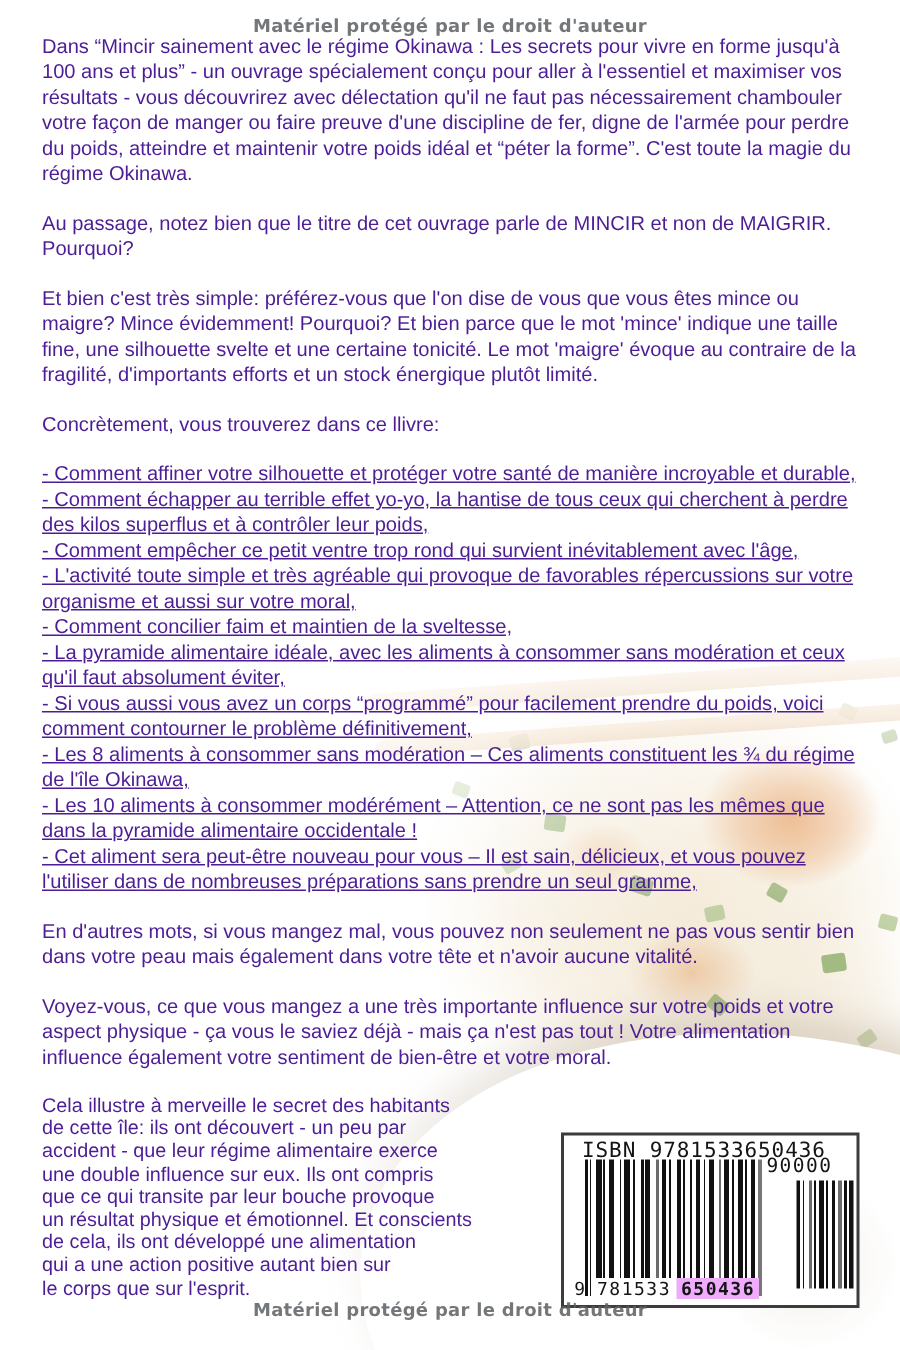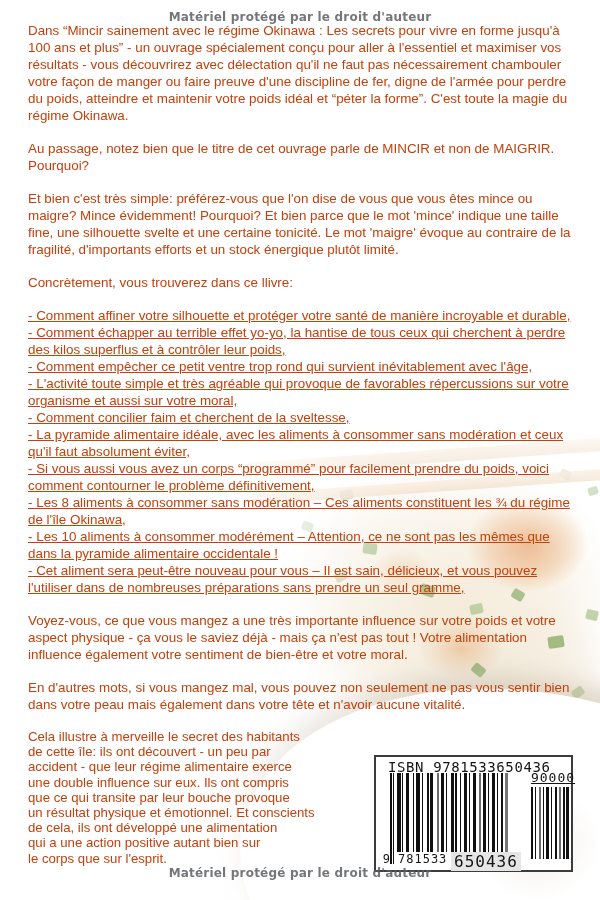--- a/index.html
+++ b/index.html
@@ -32,21 +32,21 @@
   .table-shadow{right:0;bottom:0;width:195px;height:135px;
     background:radial-gradient(closest-side at 68% 58%,rgba(222,206,184,0.55),rgba(235,226,214,0.25) 62%,rgba(255,255,255,0) 100%);}
   .wash{left:140px;top:400px;right:0;bottom:0;background:rgba(255,255,255,0.22);}
   .fade-top{left:140px;top:398px;right:0;height:225px;
     background:linear-gradient(180deg,#fff 0%,rgba(255,255,255,0.85) 18%,rgba(255,255,255,0.35) 55%,rgba(255,255,255,0) 100%);}
   .fade-left{left:120px;top:398px;right:0;bottom:0;
     background:linear-gradient(90deg,#fff 0%,rgba(255,255,255,0.92) 12%,rgba(255,255,255,0.5) 34%,rgba(255,255,255,0.12) 55%,rgba(255,255,255,0) 75%);}
   
   .content{
     position:absolute;left:28px;top:22px;width:552px;z-index:2;
-    color:#c2410c;font-size:13.4px;line-height:17px;letter-spacing:0;
+    color:#4c1d95;font-size:13.4px;line-height:17px;letter-spacing:0;
   }
   .content p{margin:0 0 16px;}
   .content p.li{margin:0;text-decoration:underline;}
   .list{margin:0 0 16px;}
   .p-last{width:352px;white-space:pre-line;line-height:15.2px;font-size:13.2px;margin:0;}
   
   .copyright{
     position:absolute;left:0;right:0;text-align:center;z-index:5;
     font-family:"DejaVu Sans",sans-serif;font-weight:bold;font-size:12px;
     letter-spacing:0.2px;color:rgba(92,95,99,0.85);
@@ -71,22 +71,22 @@
       #6b6b6b 47px,#6b6b6b 49px,#fff 49px,#fff 51px,#111 51px,#111 54px,#fff 54px,#fff 56px,
       #111 56px,#111 57px,#fff 57px,#fff 61px,#111 61px,#111 64px,#fff 64px,#fff 65px,
       #111 65px,#111 67px,#fff 67px,#fff 70px,#111 70px,#111 71px,#fff 71px,#fff 74px,
       #111 74px,#111 77px,#fff 77px,#fff 79px,#111 79px,#111 80px,#fff 80px,#fff 83px,
       #111 83px,#111 86px,#fff 86px,#fff 89px,#6b6b6b 89px,#6b6b6b 91px,#fff 91px,#fff 93px,
       #111 93px,#111 96px,#fff 96px,#fff 98px,#111 98px,#111 99px,#fff 99px,#fff 102px,
       #111 102px,#111 105px,#fff 105px,#fff 107px,#111 107px,#111 108px,#fff 108px,#fff 111px,
       #111 111px,#111 113px,#fff 113px,#fff 115px,#777 115px,#777 118px);}
   .d-lead{left:3px;top:95px;width:11px;text-align:right;font-size:12px;}
   .d-g1{left:19px;top:95px;background:#fff;padding:0 3px;font-size:12px;letter-spacing:1px;}
-  .d-g2{left:75px;top:95px;background:#e5e5e5;padding:0 3px;font-size:16px;letter-spacing:1px;}
-  .addon-code{left:152px;top:13px;width:50px;text-align:center;font-size:13px;letter-spacing:1px;text-decoration:underline;}
+  .d-g2{left:75px;top:95px;background:#f0abfc;padding:0 3px;font-size:12px;letter-spacing:1px;font-weight:bold;}
+  .addon-code{left:132px;top:13px;width:50px;text-align:center;font-size:13px;letter-spacing:1px;}
   .bars-addon{position:absolute;left:155px;top:30px;width:38px;height:72px;
     background:linear-gradient(90deg,
       #111 0px,#111 2px,#fff 2px,#fff 4px,#111 4px,#111 5px,#fff 5px,#fff 8px,
       #6b6b6b 8px,#6b6b6b 10px,#fff 10px,#fff 12px,#111 12px,#111 13px,#fff 13px,#fff 15px,
       #111 15px,#111 18px,#fff 18px,#fff 20px,#111 20px,#111 21px,#fff 21px,#fff 24px,
       #111 24px,#111 26px,#fff 26px,#fff 28px,#6b6b6b 28px,#6b6b6b 30px,#fff 30px,#fff 32px,
       #111 32px,#111 34px,#fff 34px,#fff 35px,#111 35px,#111 38px);}
 </style>
 </head>
 <body>
@@ -132,29 +132,29 @@
   <div class="content">
     <p>Dans “Mincir sainement avec le régime Okinawa : Les secrets pour vivre en forme jusqu'à 100 ans et plus” - un ouvrage spécialement conçu pour aller à l'essentiel et maximiser vos résultats - vous découvrirez avec délectation qu'il ne faut pas nécessairement chambouler votre façon de manger ou faire preuve d'une discipline de fer, digne de l'armée pour perdre du poids, atteindre et maintenir votre poids idéal et “péter la forme”. C'est toute la magie du régime Okinawa.</p>
     <p>Au passage, notez bien que le titre de cet ouvrage parle de MINCIR et non de MAIGRIR. Pourquoi?</p>
     <p>Et bien c'est très simple: préférez-vous que l'on dise de vous que vous êtes mince ou maigre? Mince évidemment! Pourquoi? Et bien parce que le mot 'mince' indique une taille fine, une silhouette svelte et une certaine tonicité. Le mot 'maigre' évoque au contraire de la fragilité, d'importants efforts et un stock énergique plutôt limité.</p>
     <p>Concrètement, vous trouverez dans ce llivre:</p>
     <div class="list">
       <p class="li">- Comment affiner votre silhouette et protéger votre santé de manière incroyable et durable,</p>
       <p class="li">- Comment échapper au terrible effet yo-yo, la hantise de tous ceux qui cherchent à perdre des kilos superflus et à contrôler leur poids,</p>
       <p class="li">- Comment empêcher ce petit ventre trop rond qui survient inévitablement avec l'âge,</p>
       <p class="li">- L'activité toute simple et très agréable qui provoque de favorables répercussions sur votre organisme et aussi sur votre moral,</p>
-      <p class="li">- Comment concilier faim et cherchent de la sveltesse,</p>
+      <p class="li">- Comment concilier faim et maintien de la sveltesse,</p>
       <p class="li">- La pyramide alimentaire idéale, avec les aliments à consommer sans modération et ceux qu'il faut absolument éviter,</p>
       <p class="li">- Si vous aussi vous avez un corps “programmé” pour facilement prendre du poids, voici comment contourner le problème définitivement,</p>
       <p class="li">- Les 8 aliments à consommer sans modération – Ces aliments constituent les ¾ du régime de l'île Okinawa,</p>
       <p class="li">- Les 10 aliments à consommer modérément – Attention, ce ne sont pas les mêmes que dans la pyramide alimentaire occidentale !</p>
       <p class="li">- Cet aliment sera peut-être nouveau pour vous – Il est sain, délicieux, et vous pouvez l'utiliser dans de nombreuses préparations sans prendre un seul gramme,</p>
     </div>
+    <p>En d'autres mots, si vous mangez mal, vous pouvez non seulement ne pas vous sentir bien dans votre peau mais également dans votre tête et n'avoir aucune vitalité.</p>
     <p>Voyez-vous, ce que vous mangez a une très importante influence sur votre poids et votre aspect physique - ça vous le saviez déjà - mais ça n'est pas tout ! Votre alimentation influence également votre sentiment de bien-être et votre moral.</p>
-    <p>En d'autres mots, si vous mangez mal, vous pouvez non seulement ne pas vous sentir bien dans votre peau mais également dans votre tête et n'avoir aucune vitalité.</p>
     <p class="p-last">Cela illustre à merveille le secret des habitants
 de cette île: ils ont découvert - un peu par
 accident - que leur régime alimentaire exerce
 une double influence sur eux. Ils ont compris
 que ce qui transite par leur bouche provoque
 un résultat physique et émotionnel. Et conscients
 de cela, ils ont développé une alimentation
 qui a une action positive autant bien sur
 le corps que sur l'esprit.</p>
   </div>

